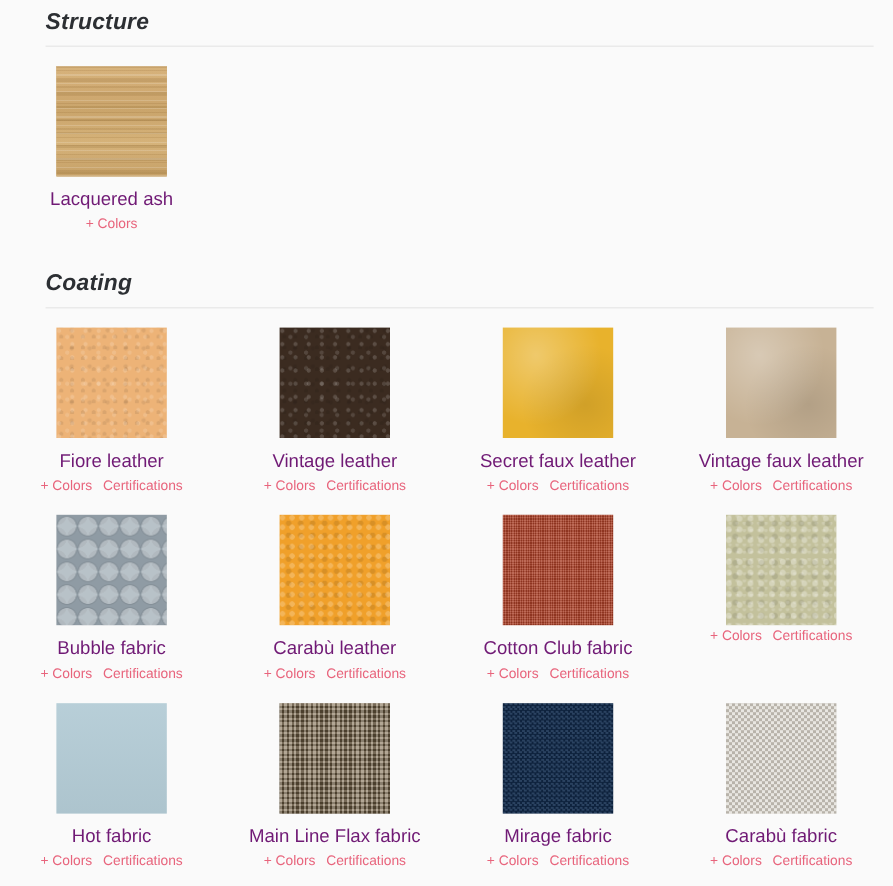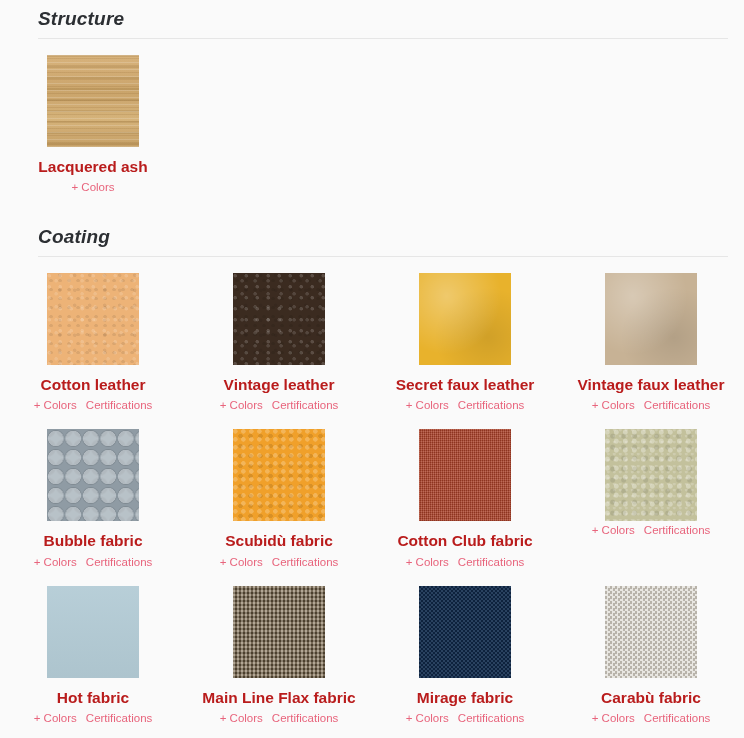--- a/index.html
+++ b/index.html
@@ -48,25 +48,25 @@
     height: 92px;
     display: block;
     background-color: #cccccc;
     position: relative;
     overflow: hidden;
   }
 
   .mat-name {
     margin-top: 9px;
     font-size: 15.5px;
-    color: #b91c1c;
+    color: #701a75;
     line-height: 1.45;
     text-align: right;
     max-width: 160px;
-    font-weight: 700;
+    font-weight: 400;
   }
   .links {
     margin-top: 1px;
     font-size: 11.5px;
     color: #e8647c;
     text-align: center;
     line-height: 1.4;
     white-space: nowrap;
   }
   .links .lnk { color: #e8647c; text-decoration: none; cursor: pointer; }
@@ -157,21 +157,21 @@
             <div class="links"><span class="lnk">+ Colors</span></div>
           </div>
         </div>
       </div>
       <div class="section" style="padding-top: 30px;">
         <div class="section-header">Coating</div>
         <div class="section-rule"></div>
         <div class="grid">
           <div class="cell">
             <div class="swatch tex-leather" style="background-color: rgb(237, 179, 119);"></div>
-            <div class="mat-name">Cotton leather</div>
+            <div class="mat-name">Fiore leather</div>
             <div class="links"><span class="lnk">+ Colors</span><span class="lnk">Certifications</span></div>
           </div>
           <div class="cell">
             <div class="swatch tex-leather" style="background-color: rgb(59, 43, 32);"></div>
             <div class="mat-name">Vintage leather</div>
             <div class="links"><span class="lnk">+ Colors</span><span class="lnk">Certifications</span></div>
           </div>
           <div class="cell">
             <div class="swatch tex-soft" style="background-color: rgb(232, 178, 44);"></div>
             <div class="mat-name">Secret faux leather</div>
@@ -182,21 +182,21 @@
             <div class="mat-name">Vintage faux leather</div>
             <div class="links"><span class="lnk">+ Colors</span><span class="lnk">Certifications</span></div>
           </div>
           <div class="cell">
             <div class="swatch tex-bubble" style="background-color: rgb(154, 167, 176);"></div>
             <div class="mat-name">Bubble fabric</div>
             <div class="links"><span class="lnk">+ Colors</span><span class="lnk">Certifications</span></div>
           </div>
           <div class="cell">
             <div class="swatch tex-grain" style="background-color: rgb(240, 160, 42);"></div>
-            <div class="mat-name">Scubidù fabric</div>
+            <div class="mat-name">Carabù leather</div>
             <div class="links"><span class="lnk">+ Colors</span><span class="lnk">Certifications</span></div>
           </div>
           <div class="cell">
             <div class="swatch tex-weave" style="background-color: rgb(171, 63, 38);"></div>
             <div class="mat-name">Cotton Club fabric</div>
             <div class="links"><span class="lnk">+ Colors</span><span class="lnk">Certifications</span></div>
           </div>
           <div class="cell">
             <div class="swatch tex-wool" style="background-color: rgb(195, 193, 156);"></div>
             <div class="links"><span class="lnk">+ Colors</span><span class="lnk">Certifications</span></div>

